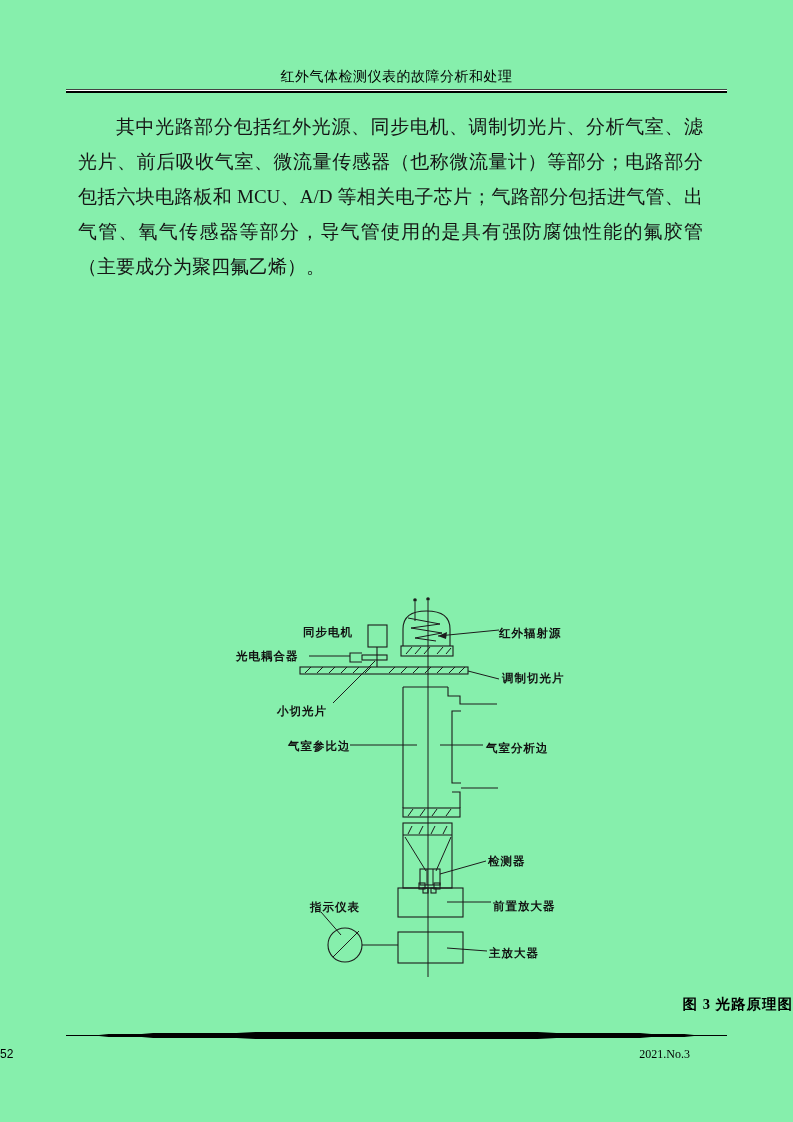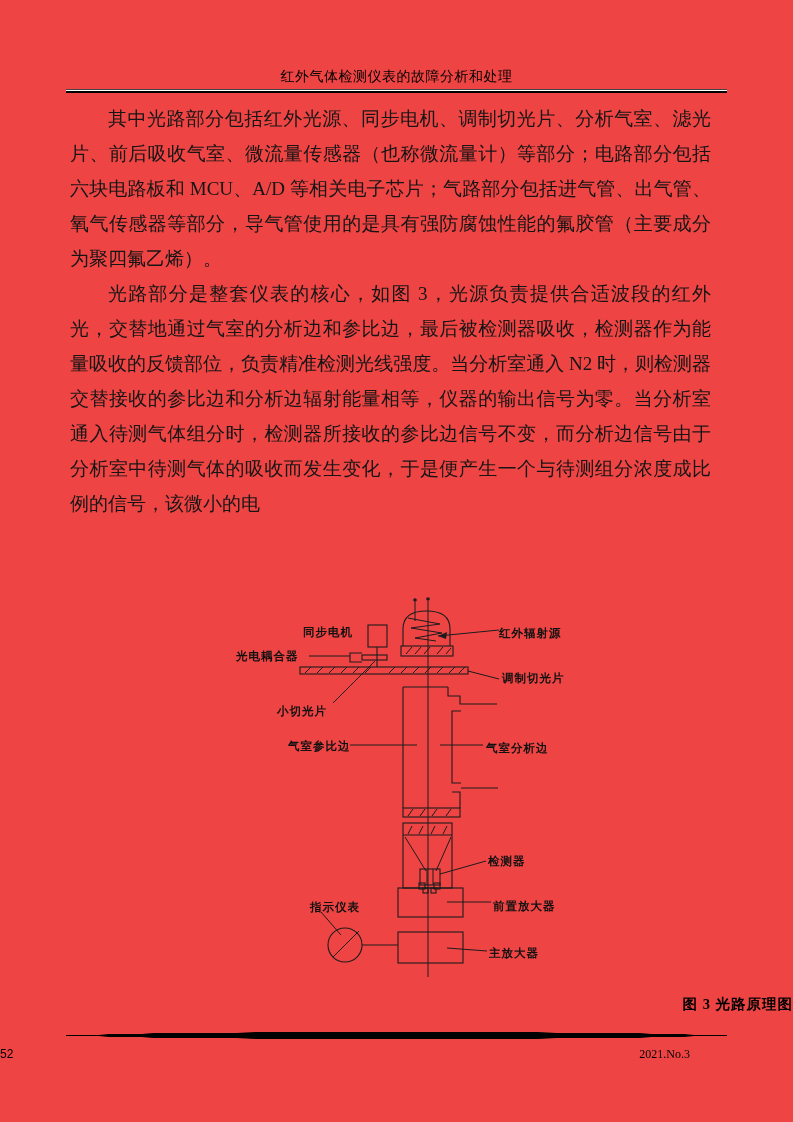--- a/index.html
+++ b/index.html
@@ -1,24 +1,24 @@
 <!DOCTYPE html>
 <html><head>
 <meta charset="utf-8">
 <style>
   html,body{margin:0;padding:0;background:#ffffff;}
-  .page{position:relative;width:793px;height:1122px;background:#ef4444;overflow:hidden;
+  .page{position:relative;width:793px;height:1122px;background:#86efac;overflow:hidden;
         font-family:"Liberation Serif","DejaVu Serif",serif;color:#111;}
   .running-head{position:absolute;top:68px;left:0;width:100%;text-align:center;
         font-size:14px;letter-spacing:.5px;color:#000;}
   .head-rule{position:absolute;top:89px;left:66px;width:661px;height:4px;
         background:linear-gradient(to bottom,#444 0 1px,#fff 1px 2px,#000 2px 4px);}
   .body-text{position:absolute;top:101px;left:70px;width:641px;
         font-size:19px;line-height:35px;text-align:justify;color:#151515;}
-  .body-text p{margin:0;}
+  .body-text p{margin:8px;}
   .body-text p.indent{text-indent:38px;}
   .diagram{position:absolute;left:230px;top:595px;width:420px;height:400px;overflow:visible;}
   .diagram .ln{stroke:#1c1c1c;stroke-width:1.1;fill:none;}
   .diagram .thin{stroke:#1c1c1c;stroke-width:1;fill:none;}
   .diagram .fil{fill:#1c1c1c;stroke:none;}
   .diagram text{font-family:"Liberation Serif","DejaVu Serif",serif;font-size:11.5px;
         font-weight:700;letter-spacing:1px;fill:#111;}
   .fig-caption{position:absolute;top:995px;left:0;width:100%;text-align:right;
         font-size:14.5px;font-weight:700;letter-spacing:1px;color:#000;}
   .foot-rule{position:absolute;top:1032px;left:66px;width:661px;height:7px;}
@@ -33,21 +33,20 @@
 </head>
 <body>
 
 <div class="page">
 
   <div class="running-head">红外气体检测仪表的故障分析和处理</div>
   <div class="head-rule"></div>
 
   <div class="body-text">
     <p class="indent">其中光路部分包括红外光源、同步电机、调制切光片、分析气室、滤光片、前后吸收气室、微流量传感器（也称微流量计）等部分；电路部分包括六块电路板和 MCU、A/D 等相关电子芯片；气路部分包括进气管、出气管、氧气传感器等部分，导气管使用的是具有强防腐蚀性能的氟胶管（主要成分为聚四氟乙烯）。</p>
-    <p class="indent">光路部分是整套仪表的核心，如图 3，光源负责提供合适波段的红外光，交替地通过气室的分析边和参比边，最后被检测器吸收，检测器作为能量吸收的反馈部位，负责精准检测光线强度。当分析室通入 N2 时，则检测器交替接收的参比边和分析边辐射能量相等，仪器的输出信号为零。当分析室通入待测气体组分时，检测器所接收的参比边信号不变，而分析边信号由于分析室中待测气体的吸收而发生变化，于是便产生一个与待测组分浓度成比例的信号，该微小的电</p>
   </div>
 
   <svg class="diagram" viewBox="230 595 420 400" xmlns="http://www.w3.org/2000/svg">
 
     <line class="thin" x1="428" y1="601" x2="428" y2="977"></line>
 
     <g>
       <circle class="fil" cx="415" cy="600" r="1.8"></circle>
       <circle class="fil" cx="428" cy="599" r="1.8"></circle>
       <line class="thin" x1="415" y1="602" x2="415" y2="621"></line>

